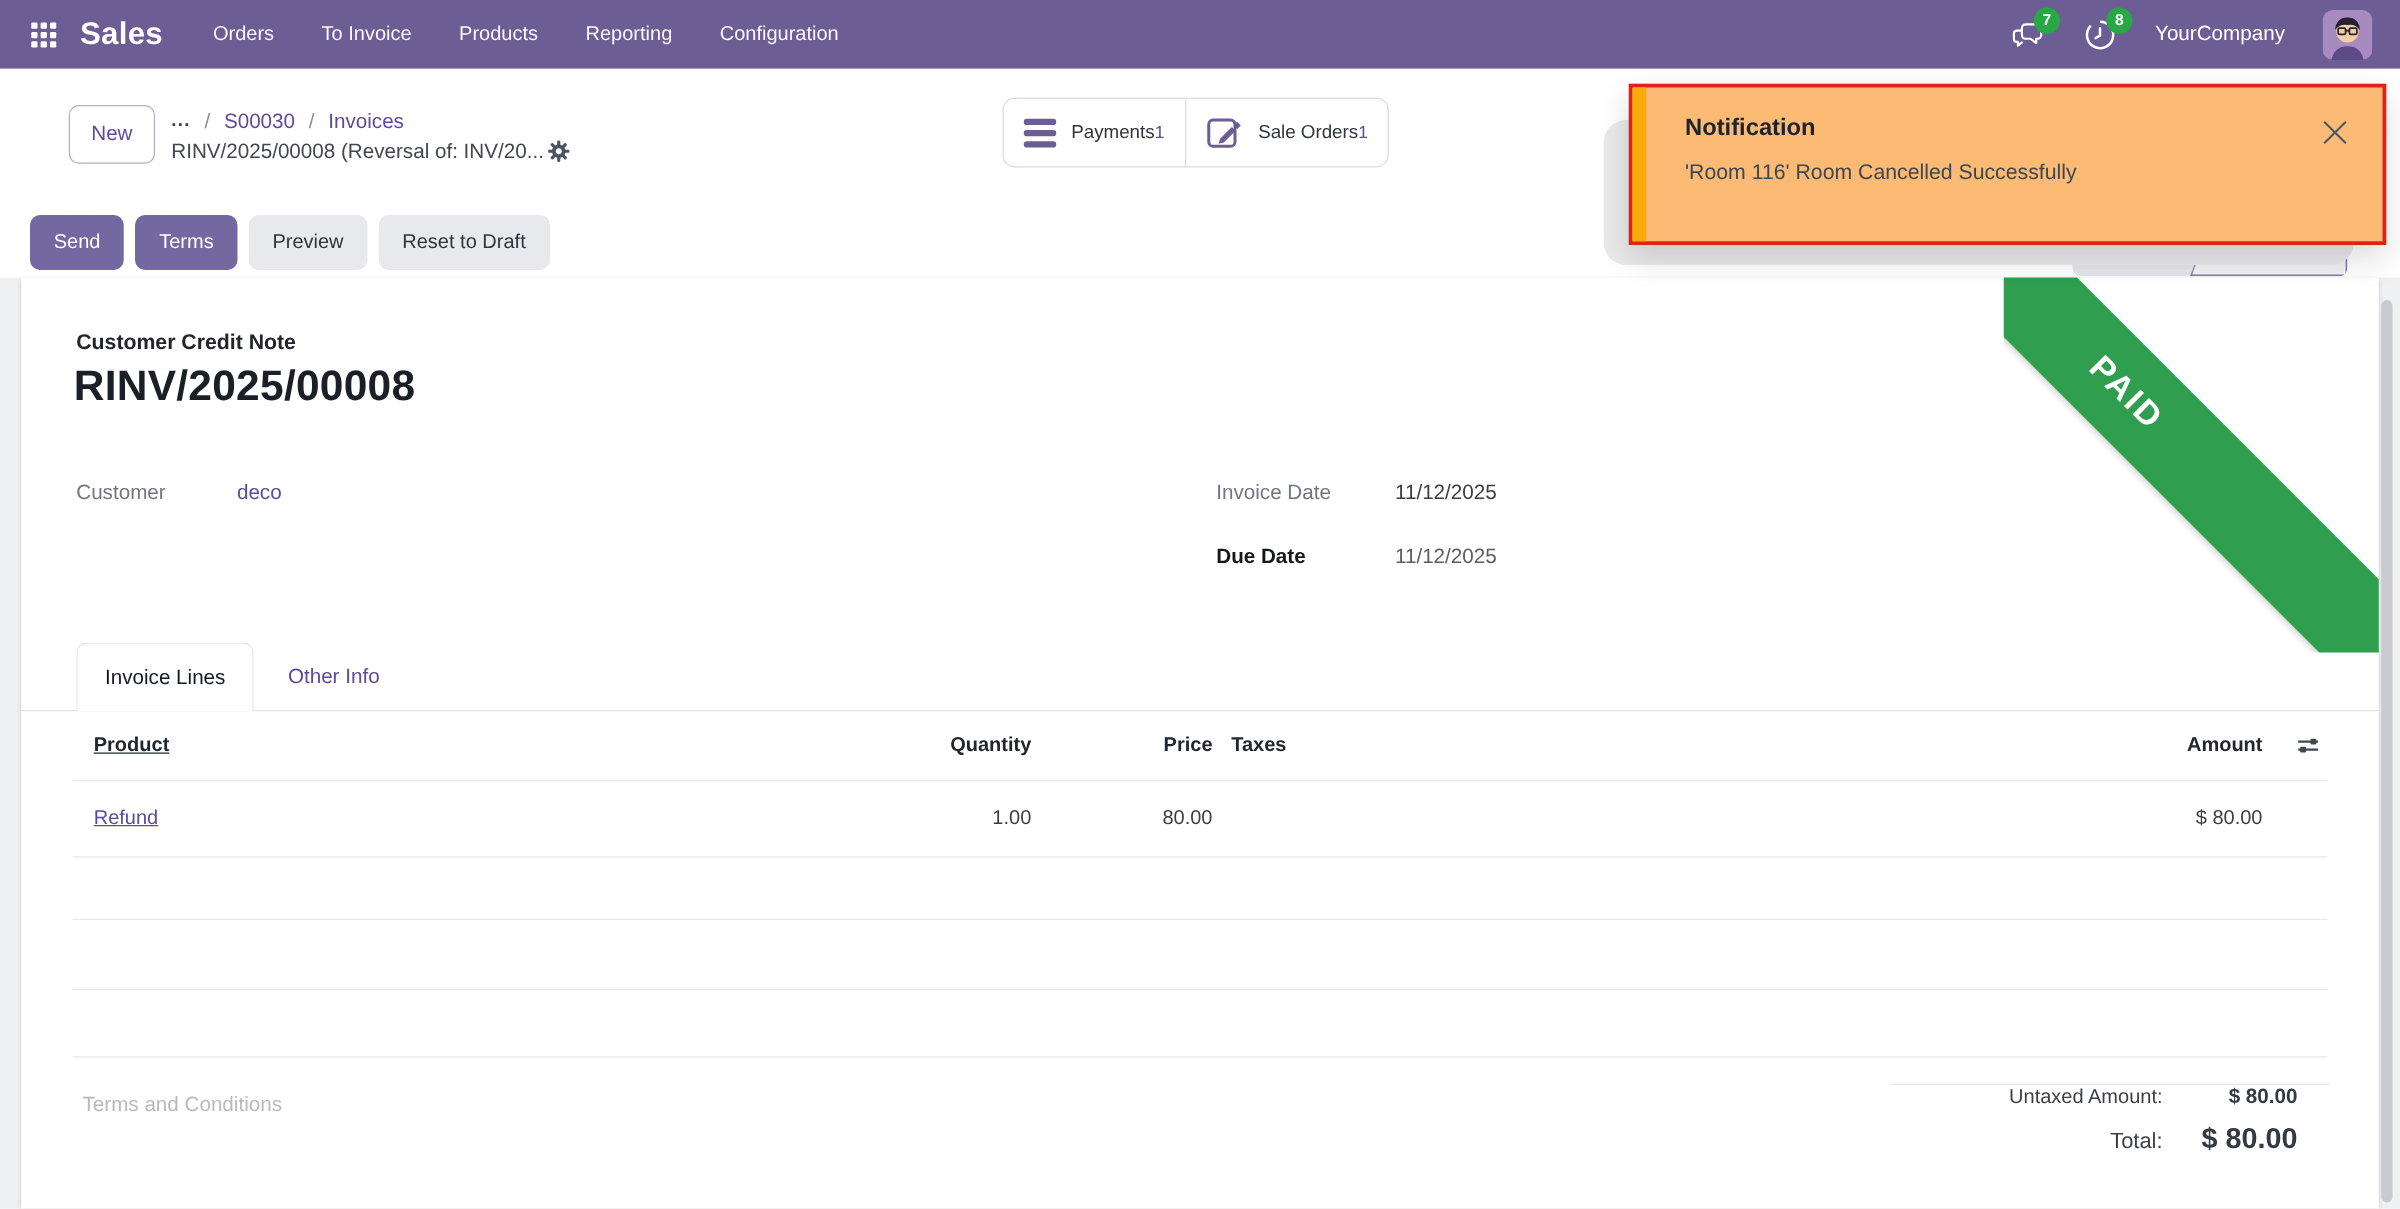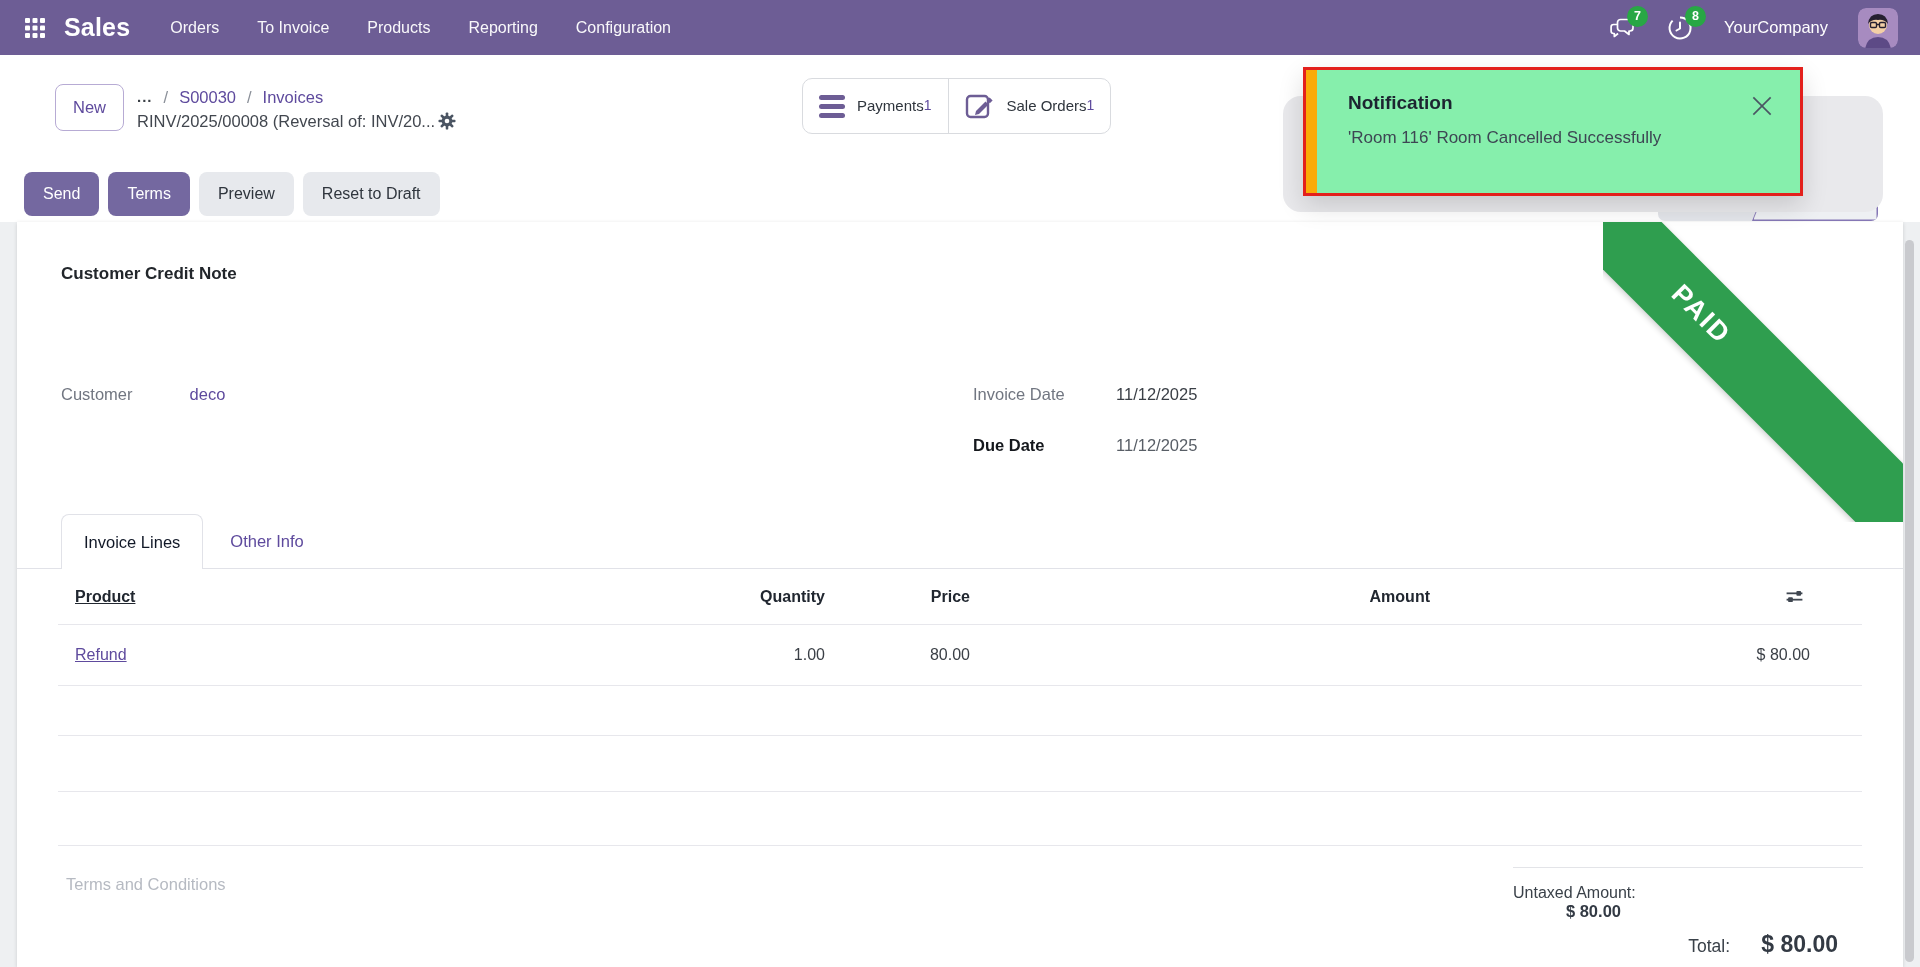--- a/index.html
+++ b/index.html
@@ -74,21 +74,21 @@
   .status-posted .arrow-outer { position:absolute; inset:0; background:#8577b5;
       clip-path:polygon(17px 0, 100% 0, 100% 100%, 0 100%); }
   .status-posted .arrow-inner { position:absolute; inset:1.5px; background:#eef0f3;
       clip-path:polygon(16px 0, 100% 0, 100% 100%, 0 100%);
       display:flex; align-items:center; justify-content:center; color:#15181d; font-size:16.5px; font-weight:500; }
 
   
   .notification-echo { position:absolute; left:1283px; top:96px; width:600px; height:116px;
       background:#e9e9ec; border-radius:18px; z-index:40; }
   .notification {
-    position:absolute; left:1303px; top:67px; width:500px; height:129px; background:#86efac;
+    position:absolute; left:1303px; top:67px; width:606px; height:129px; background:#fdba74;
     border:3px solid #e3201c; z-index:50; box-shadow:0 10px 24px rgba(0,0,0,.14);
   }
   .notif-stripe { position:absolute; left:0; top:0; bottom:0; width:11px; background:#fbab07; }
   .notif-title { position:absolute; left:42px; top:22px; font-size:19px; font-weight:600; color:#1c2430; }
   .notif-body  { position:absolute; left:42px; top:58px; font-size:17px; color:#3d4653; }
   .notif-close { position:absolute; right:24px; top:22px; width:28px; height:28px; cursor:pointer;
                  display:flex; align-items:center; justify-content:center; }
 
   
   .sheet {
@@ -133,21 +133,21 @@
   .c-right { text-align:right; }
   .c-taxes { padding-left:15px; }
   .c-icon { display:flex; justify-content:flex-end; padding-right:6px; }
   .empty-row { border-bottom:1px solid #e7e7ec; }
   .er-1 { height:50px; } .er-2 { height:56px; } .er-3 { height:54px; }
 
   
   .terms { position:absolute; left:49px; top:653px; font-size:16.5px; color:#b6bac2; cursor:text; }
   .totals { position:absolute; right:40px; top:645px; width:350px; border-top:1px solid #e3e4e8; }
   .tot-row { display:flex; justify-content:flex-end; align-items:baseline; }
-  .tot-row.untaxed { margin-top:16px; font-size:16px;flex-direction:column; }
+  .tot-row.untaxed { font-size:16px; }
   .tot-row.total { margin-top:10px; }
   .tot-label { text-align:right; color:#3a4149; }
   .tot-row.total .tot-label { font-size:17.5px; }
   .tot-value { width:133px; text-align:right; padding-right:25px; font-weight:700; color:#333a44; }
   .tot-row.untaxed .tot-value { font-size:16.5px; }
   .tot-row.total .tot-value { font-size:23px; }
 
   .scroll-thumb { position:absolute; right:6px; top:240px; width:9px; height:722px;
                   background:#c9cace; border-radius:5px; z-index:60; }
 </style>
@@ -294,20 +294,21 @@
   </div>
 </div>
 
 <main class="sheet">
 
   <div class="ribbon-box">
     <div class="ribbon">PAID</div>
   </div>
 
   <div class="doc-type">Customer Credit Note</div>
+  <h1 class="doc-name">RINV/2025/00008</h1>
 
   <div class="customer-row">
     <span class="field-label">Customer</span>
     <span class="link">deco</span>
   </div>
 
   <div class="date-field df-invoice">
     <span class="lab field-label">Invoice Date</span>
     <span class="val-dark">11/12/2025</span>
   </div>
@@ -319,20 +320,21 @@
   <div class="tab-strip">
     <div class="tab active">Invoice Lines</div>
     <div class="tab inactive">Other Info</div>
   </div>
 
   <div class="inv-table">
     <div class="t-grid t-head">
       <div class="c-product">Product</div>
       <div class="c-right">Quantity</div>
       <div class="c-right">Price</div>
+      <div class="c-taxes">Taxes</div>
       <div class="c-right">Amount</div>
       <div class="c-icon">
         <svg width="19" height="19" viewBox="0 0 18 18">
           <g stroke="#3f4650" stroke-width="1.7">
               <line x1="1.5" y1="6" x2="16.5" y2="6"></line>
               <line x1="1.5" y1="12" x2="16.5" y2="12"></line>
             </g>
           <rect x="10.8" y="3.8" width="4.4" height="4.4" rx="0.8" fill="#3f4650"></rect>
           <rect x="3" y="9.8" width="4.4" height="4.4" rx="0.8" fill="#3f4650"></rect>
         </svg>

